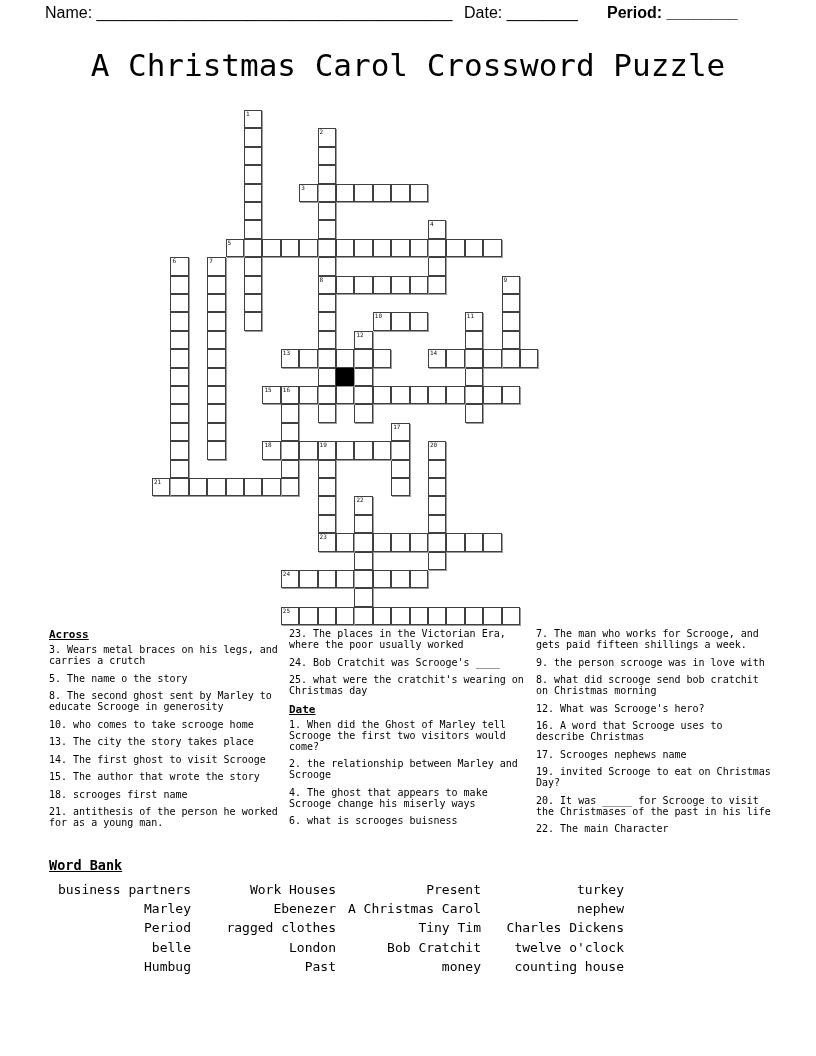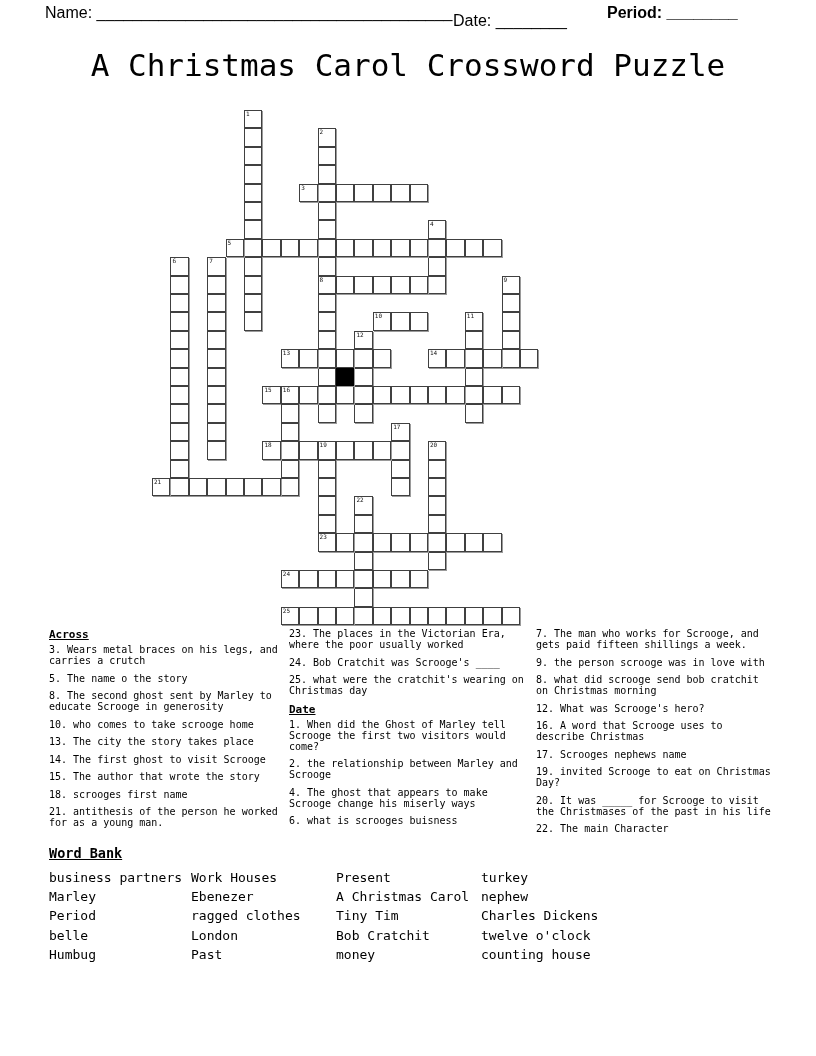--- a/index.html
+++ b/index.html
@@ -2,21 +2,21 @@
 <html><head>
 <meta charset="utf-8">
 <style>
   html,body{margin:0;padding:0;background:#fff;}
   body{width:816px;height:1056px;font-family:"DejaVu Sans Mono",monospace;color:#000;}
   .page{position:relative;width:816px;height:1056px;background:#fff;overflow:hidden;}
 
   
   .hdr{position:absolute;top:3px;font-family:"Liberation Sans",sans-serif;font-size:16px;line-height:20px;white-space:pre;}
   #hdr-name{left:45px;}
-  #hdr-date{left:453px;margin-top:8px;}
+  #hdr-date{left:464px;}
   #hdr-period{left:607px;font-weight:bold;}
   .blank{letter-spacing:0;}
 
   
   .title{position:absolute;top:49px;left:0;width:816px;text-align:center;font-size:31px;line-height:33px;font-weight:normal;margin:0;}
 
   
   #grid{position:absolute;left:152px;top:110px;width:387px;height:516px;}
   .cell{position:absolute;width:18.4px;height:18.4px;box-sizing:border-box;border:1.5px solid #404040;background:#fff;box-shadow:1px 1px 0 #9a9a9a;}
   .cell.black{background:#000;border-color:#000;}
@@ -26,24 +26,24 @@
   .cluecol{position:absolute;top:628px;font-size:10px;line-height:11px;}
   #cluecol1{left:49px;width:236px;}
   #cluecol2{left:289px;width:243px;}
   #cluecol3{left:536px;width:239px;}
   .clue{margin:0 0 6.5px 0;}
   .cnum{font-weight:normal;}
   .clue-head{font-weight:bold;text-decoration:underline;font-size:11px;line-height:13px;margin:0 0 3px 0;}
 
   
   #wordbank{position:absolute;left:49px;top:841px;width:730px;}
-  .wb-head{font-weight:bold;text-decoration:underline;font-size:13.5px;line-height:17px;margin:4px 0 6px 0;}
+  .wb-head{font-weight:bold;text-decoration:underline;font-size:13.5px;line-height:17px;margin:16px 0 6px 0;}
   .wb-cols{display:flex;}
   .wb-col{flex:none;}
-  .wb-item{font-size:13px;line-height:19.2px;white-space:pre;}
+  .wb-item{font-size:13px;line-height:19.2px;white-space:pre;text-align:right;}
 </style>
 </head>
 <body>
 
 <div class="page">
 
   <div class="hdr" id="hdr-name"><span>Name:</span><span> </span><span class="blank">________________________________________</span></div>
   <div class="hdr" id="hdr-date"><span>Date:</span><span> </span><span class="blank">________</span></div>
   <div class="hdr" id="hdr-period"><span>Period:</span><span> </span><span class="blank">________</span></div>
 

